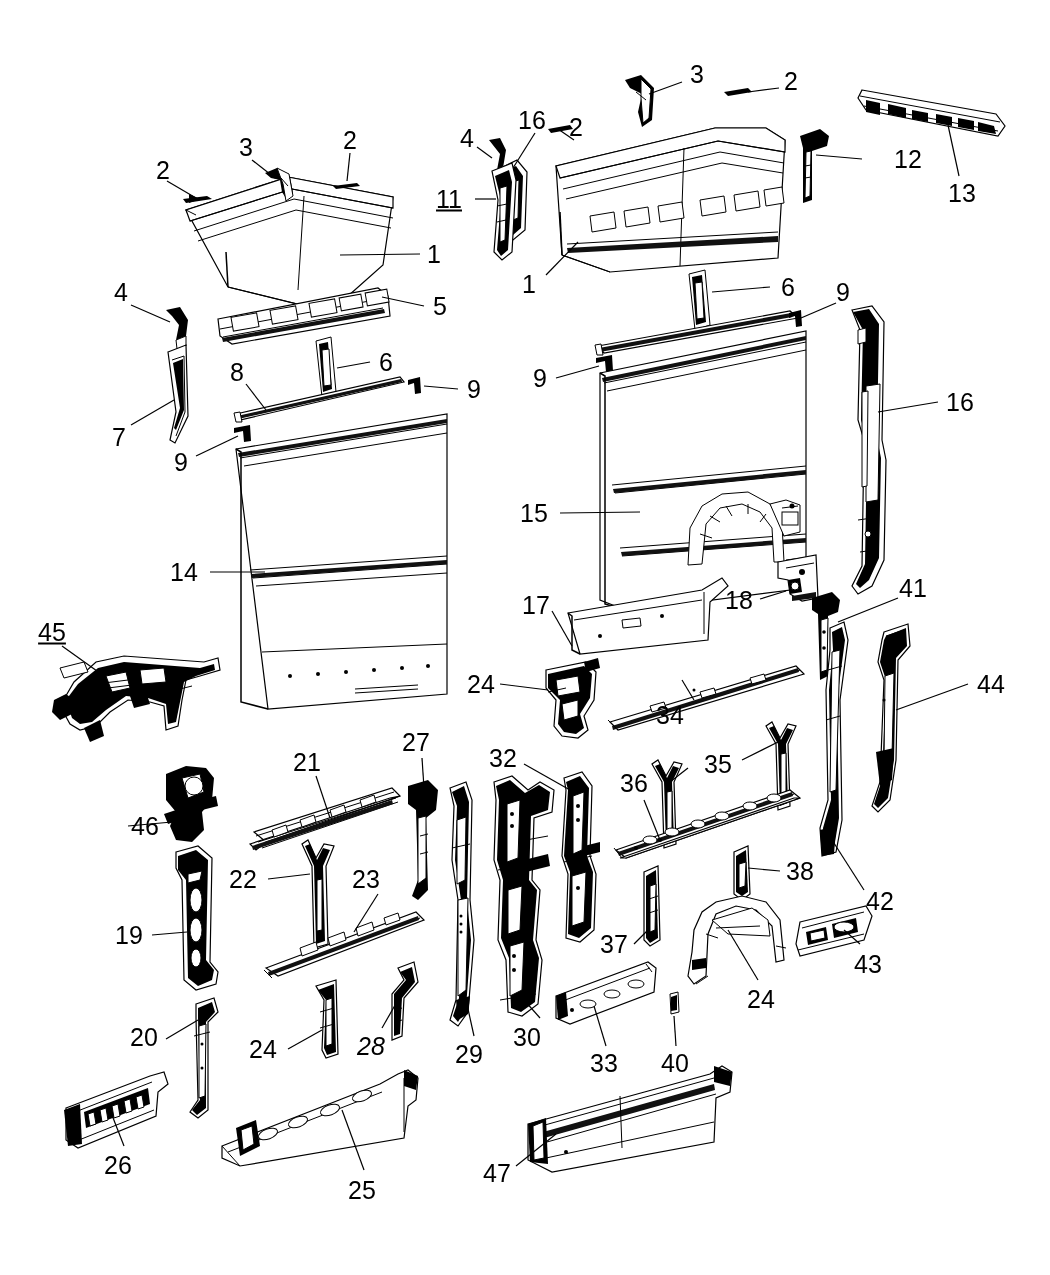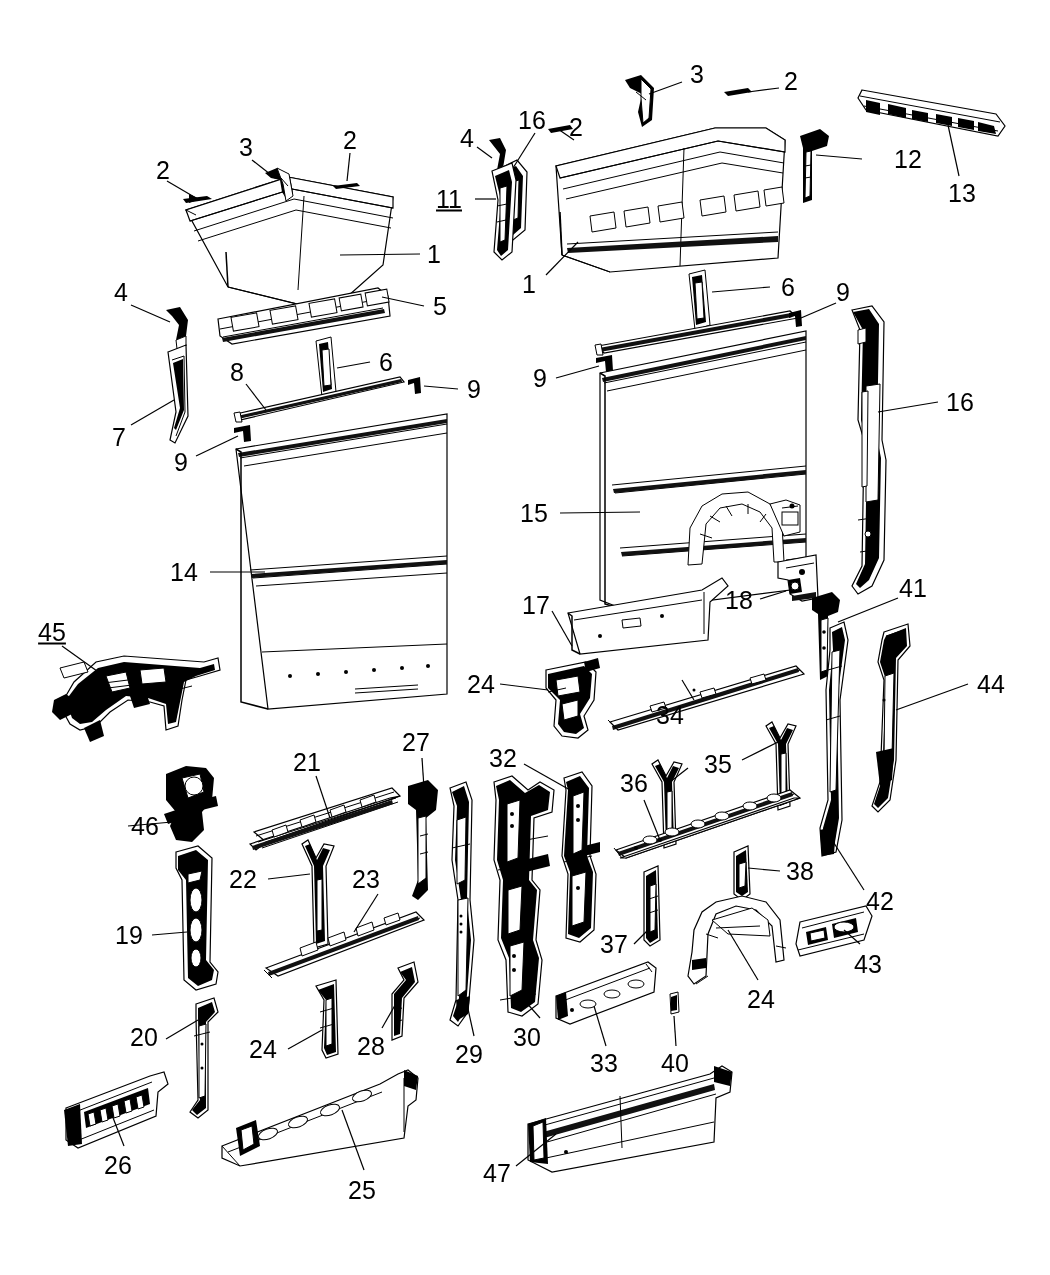--- a/index.html
+++ b/index.html
@@ -680,21 +680,21 @@
   <div class="callout" style="left:243px;top:879px;">22</div>
   <div class="callout" style="left:366px;top:879px;">23</div>
   <div class="callout" style="left:129px;top:935px;">19</div>
   <div class="callout" style="left:800px;top:871px;">38</div>
   <div class="callout" style="left:880px;top:901px;">42</div>
   <div class="callout" style="left:614px;top:944px;">37</div>
   <div class="callout" style="left:868px;top:964px;">43</div>
   <div class="callout" style="left:761px;top:999px;">24</div>
   <div class="callout" style="left:144px;top:1037px;">20</div>
   <div class="callout" style="left:263px;top:1049px;">24</div>
-  <div class="callout" style="left:371px;top:1046px;">28</div>
+  <div class="callout" style="left:371px;top:1046px;font-style:italic;">28</div>
   <div class="callout" style="left:469px;top:1054px;">29</div>
   <div class="callout" style="left:527px;top:1037px;">30</div>
   <div class="callout" style="left:604px;top:1063px;">33</div>
   <div class="callout" style="left:675px;top:1063px;">40</div>
   <div class="callout" style="left:118px;top:1165px;">26</div>
   <div class="callout" style="left:362px;top:1190px;">25</div>
   <div class="callout" style="left:497px;top:1173px;">47</div>
 
 </div>
 

